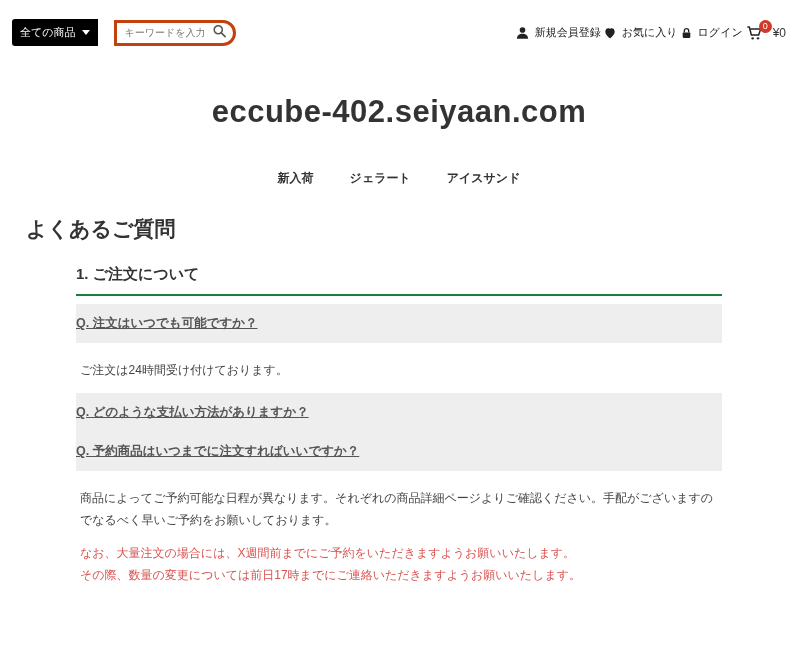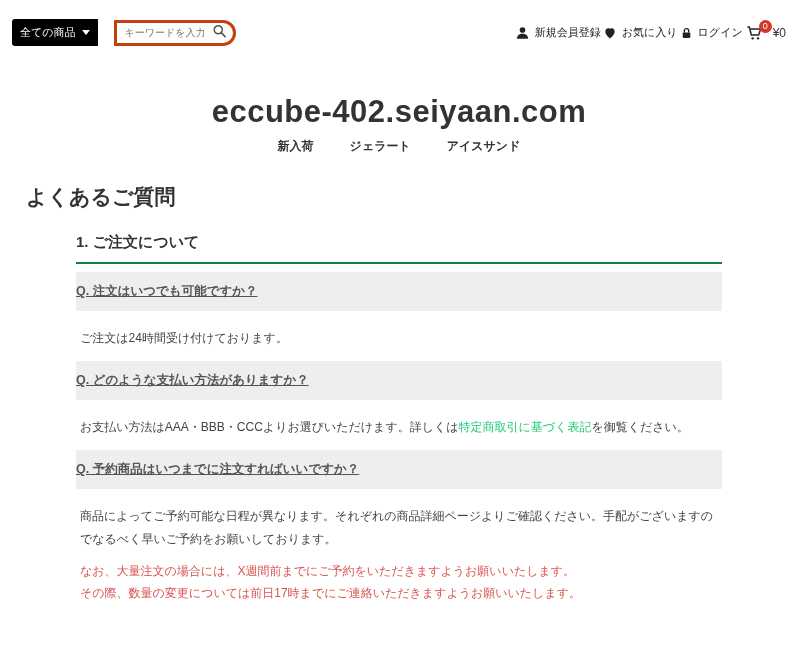--- a/index.html
+++ b/index.html
@@ -86,21 +86,21 @@
     border-radius: 50%;
     display: flex; align-items: center; justify-content: center;
   }
   .price { font-size: 12px; color: #333; }
   
   .site-title {
     text-align: center;
     font-size: 31px;
     font-weight: bold;
     letter-spacing: 0.5px;
-    margin: 30px 0 8px;
+    margin: 30px 0 40px;
     font-family: Arial, sans-serif;
   }
   .top-nav {
     display: flex;
     justify-content: center;
     gap: 36px;
     font-size: 12px;
     font-weight: bold;
     margin-bottom: 28px;
   }
@@ -206,23 +206,20 @@
   <h1 class="page-title">よくあるご質問</h1>
   <div class="content">
     <div class="section-title">1. ご注文について</div>
 
     <div class="q">Q.  注文はいつでも可能ですか？</div>
     <div class="a">
       <span>ご注文は24時間受け付けております。</span>
     </div>
 
     <div class="q">Q.  どのような支払い方法がありますか？</div>
-    <div class="a">
-      <span>お支払い方法はAAA・BBB・CCCよりお選びいただけます。詳しくは</span><a href="#" class="link">特定商取引に基づく表記</a><span>を御覧ください。</span>
-    </div>
 
     <div class="q">Q.  予約商品はいつまでに注文すればいいですか？</div>
     <div class="a">
       <div>商品によってご予約可能な日程が異なります。それぞれの商品詳細ページよりご確認ください。手配がございますのでなるべく早いご予約をお願いしております。</div>
       <div style="height:10px"></div>
       <div class="red">なお、大量注文の場合には、X週間前までにご予約をいただきますようお願いいたします。</div>
       <div class="red">その際、数量の変更については前日17時までにご連絡いただきますようお願いいたします。</div>
     </div>
 
   </div>

